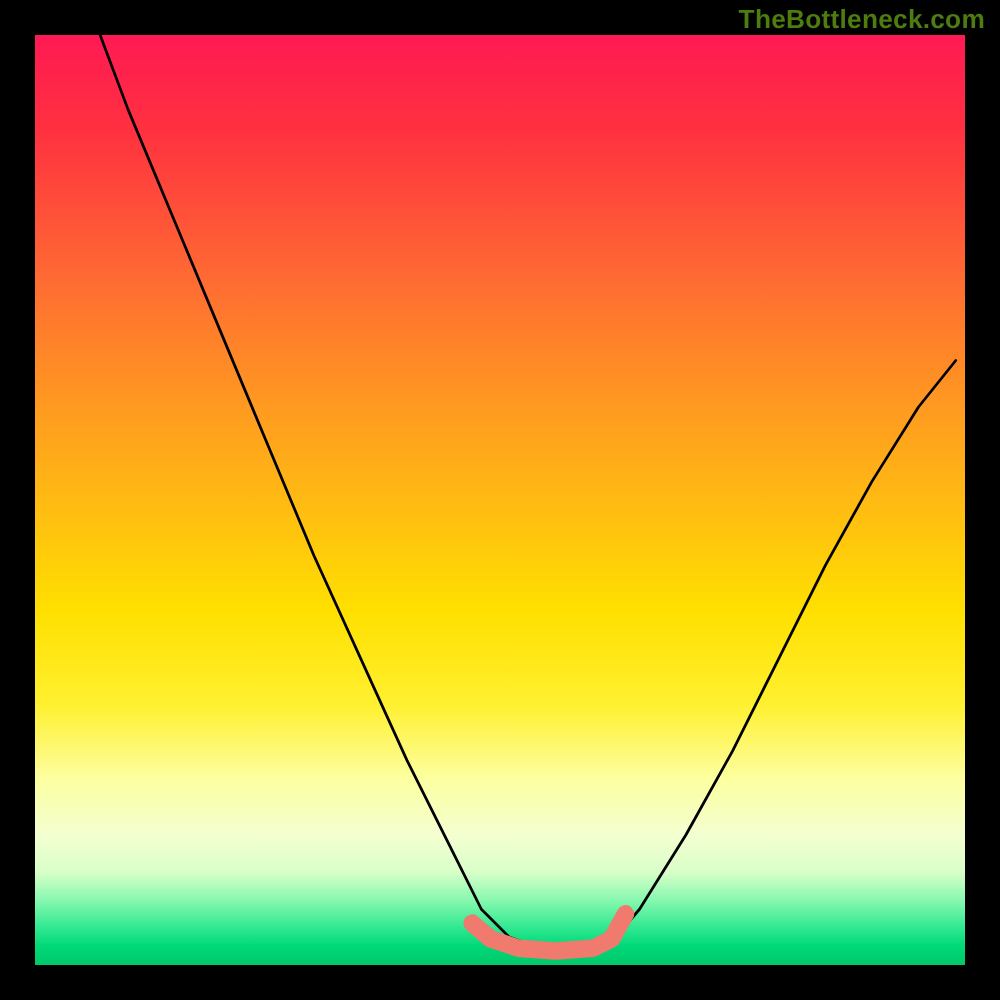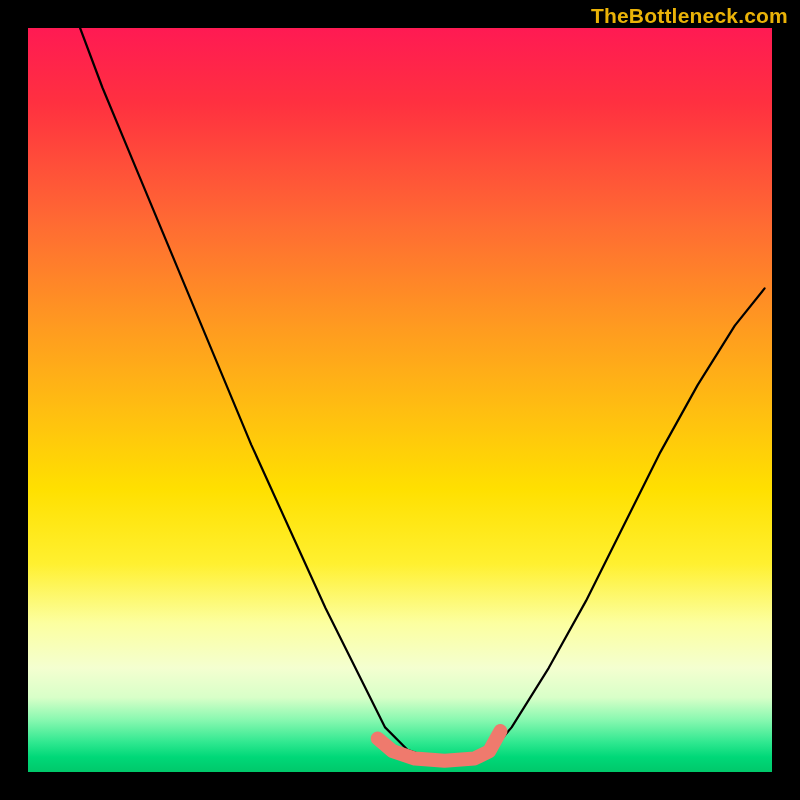--- a/index.html
+++ b/index.html
@@ -40,21 +40,21 @@
     position: absolute;
     top: 0;
     left: 0;
     width: 744px;
     height: 744px;
   }
   .attribution {
     position: absolute;
     top: 4px;
     right: 12px;
-    color: #eab308;
+    color: #4d7c0f;
     font-size: 21px;
     font-weight: 600;
     letter-spacing: 0.2px;
   }
 </style>
 </head>
 <body>
 
 <div class="attribution">TheBottleneck.com</div>
 

